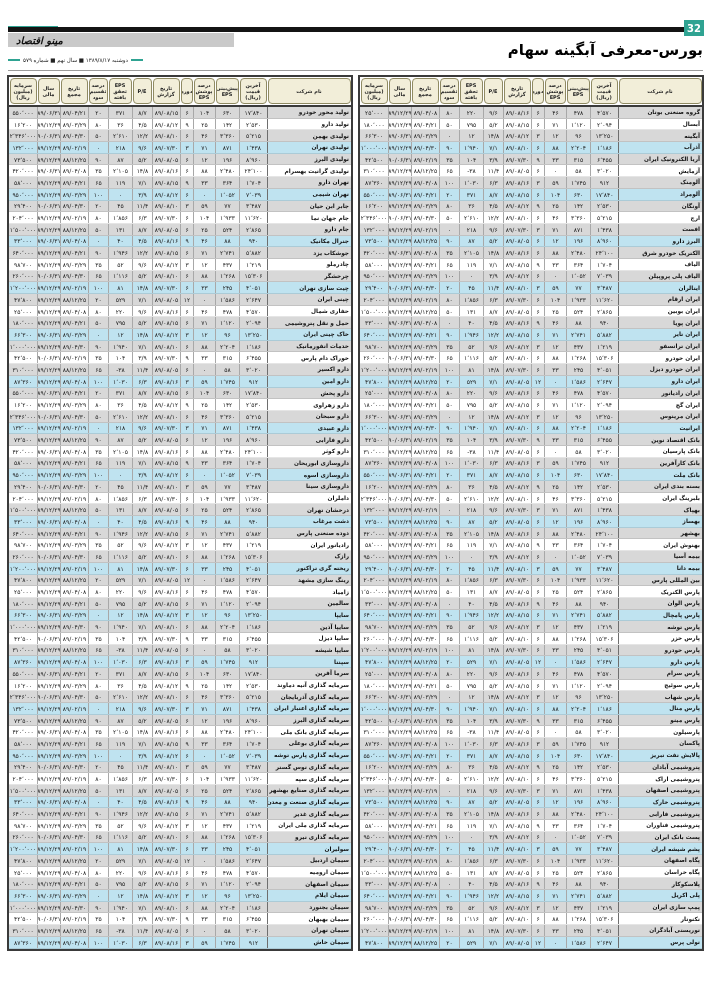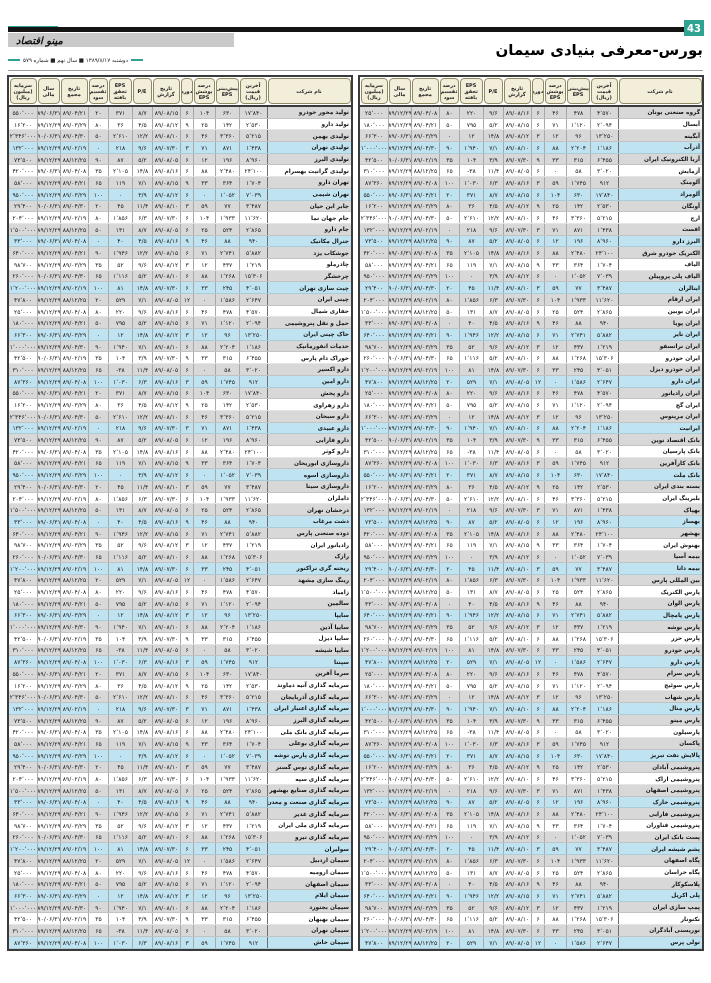--- a/index.html
+++ b/index.html
@@ -44,25 +44,25 @@
     border-left:1px solid #a8a8a8;direction:ltr;}
   .cell:last-child{border-left:none;}
   .cell.name{justify-content:flex-start;padding-right:2px;font-weight:bold;color:#111;
     border-left:1px solid #6e6e6e;direction:rtl;font-size:5.8px;}
 </style>
 </head>
 <body>
 
 <div class="teal-seg"></div>
 <div class="black-bar"></div>
-<div class="pagenum">43</div>
+<div class="pagenum">32</div>
 <div class="logo-strip">
   <span class="logo-text">مینو اقتصاد</span>
 </div>
-<div class="page-title">بورس-معرفی بنیادی سیمان</div>
+<div class="page-title">بورس-معرفی آبگینه سهام</div>
 <div class="issue-info">
   <span class="dash"></span>
   <span class="txt">دوشنبه ۱۳۸۹/۸/۱۷ ■ سال نهم ■ شماره ۵۷۹</span>
   <span class="dash"></span>
 </div>
 <div class="header-rule"></div>
 
 <section class="tbl right">
   <div class="thead">
       <div class="hcell" style="width: 83px;">نام شرکت</div>

